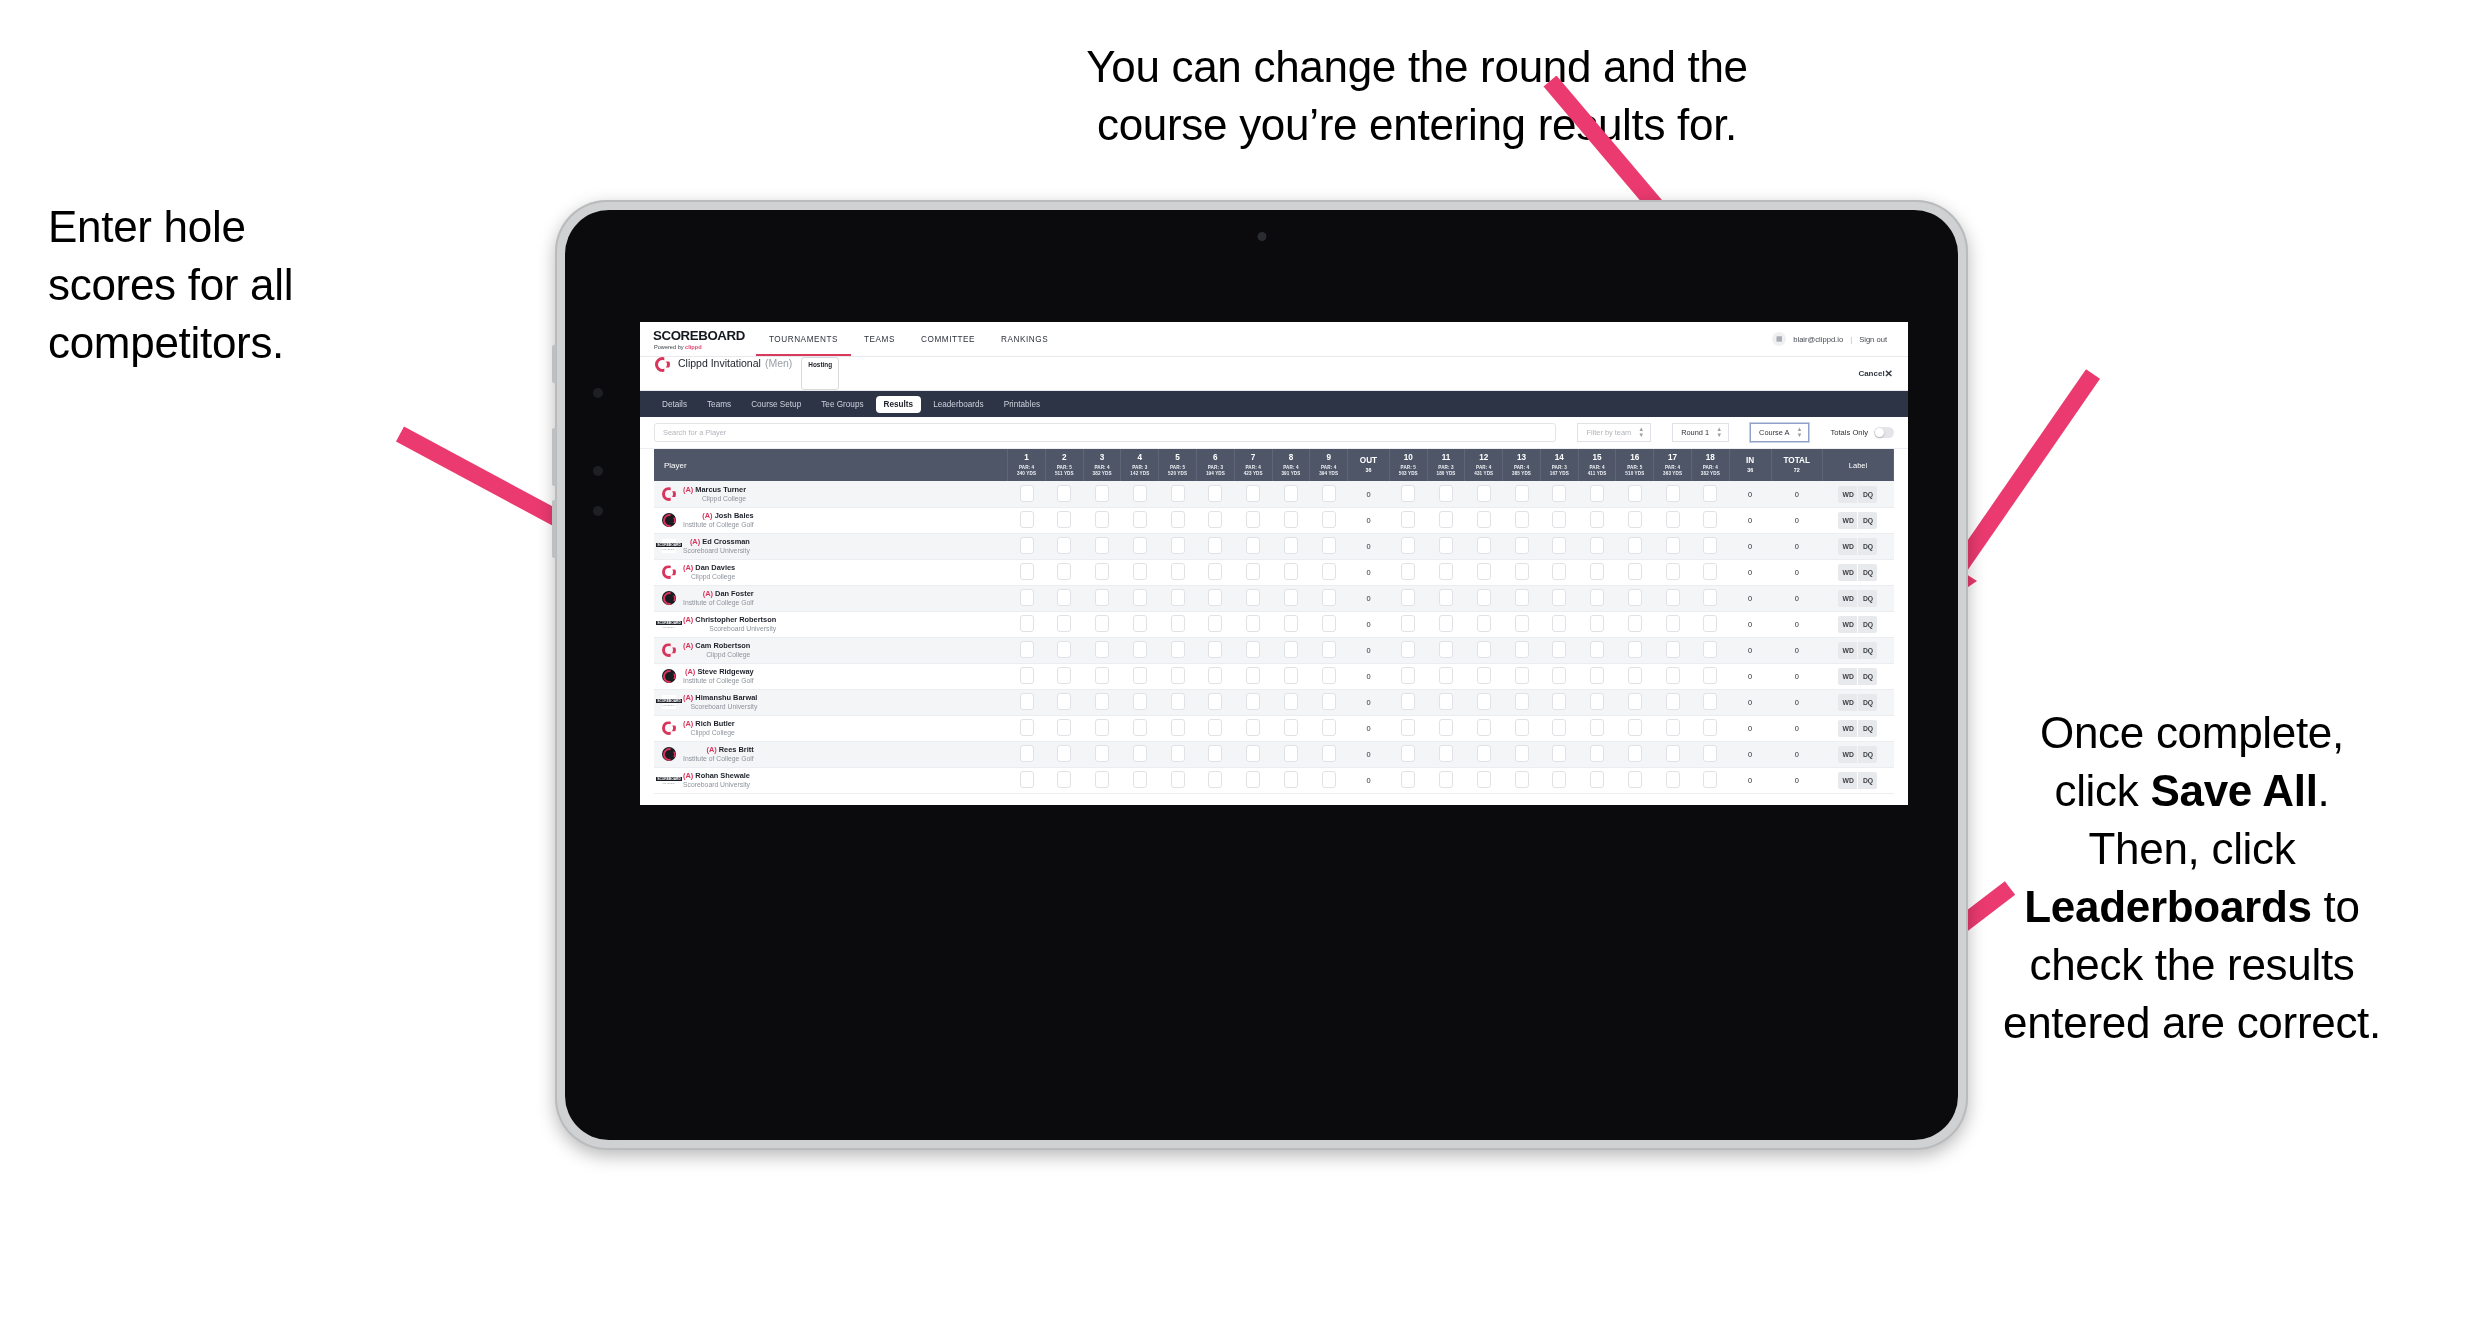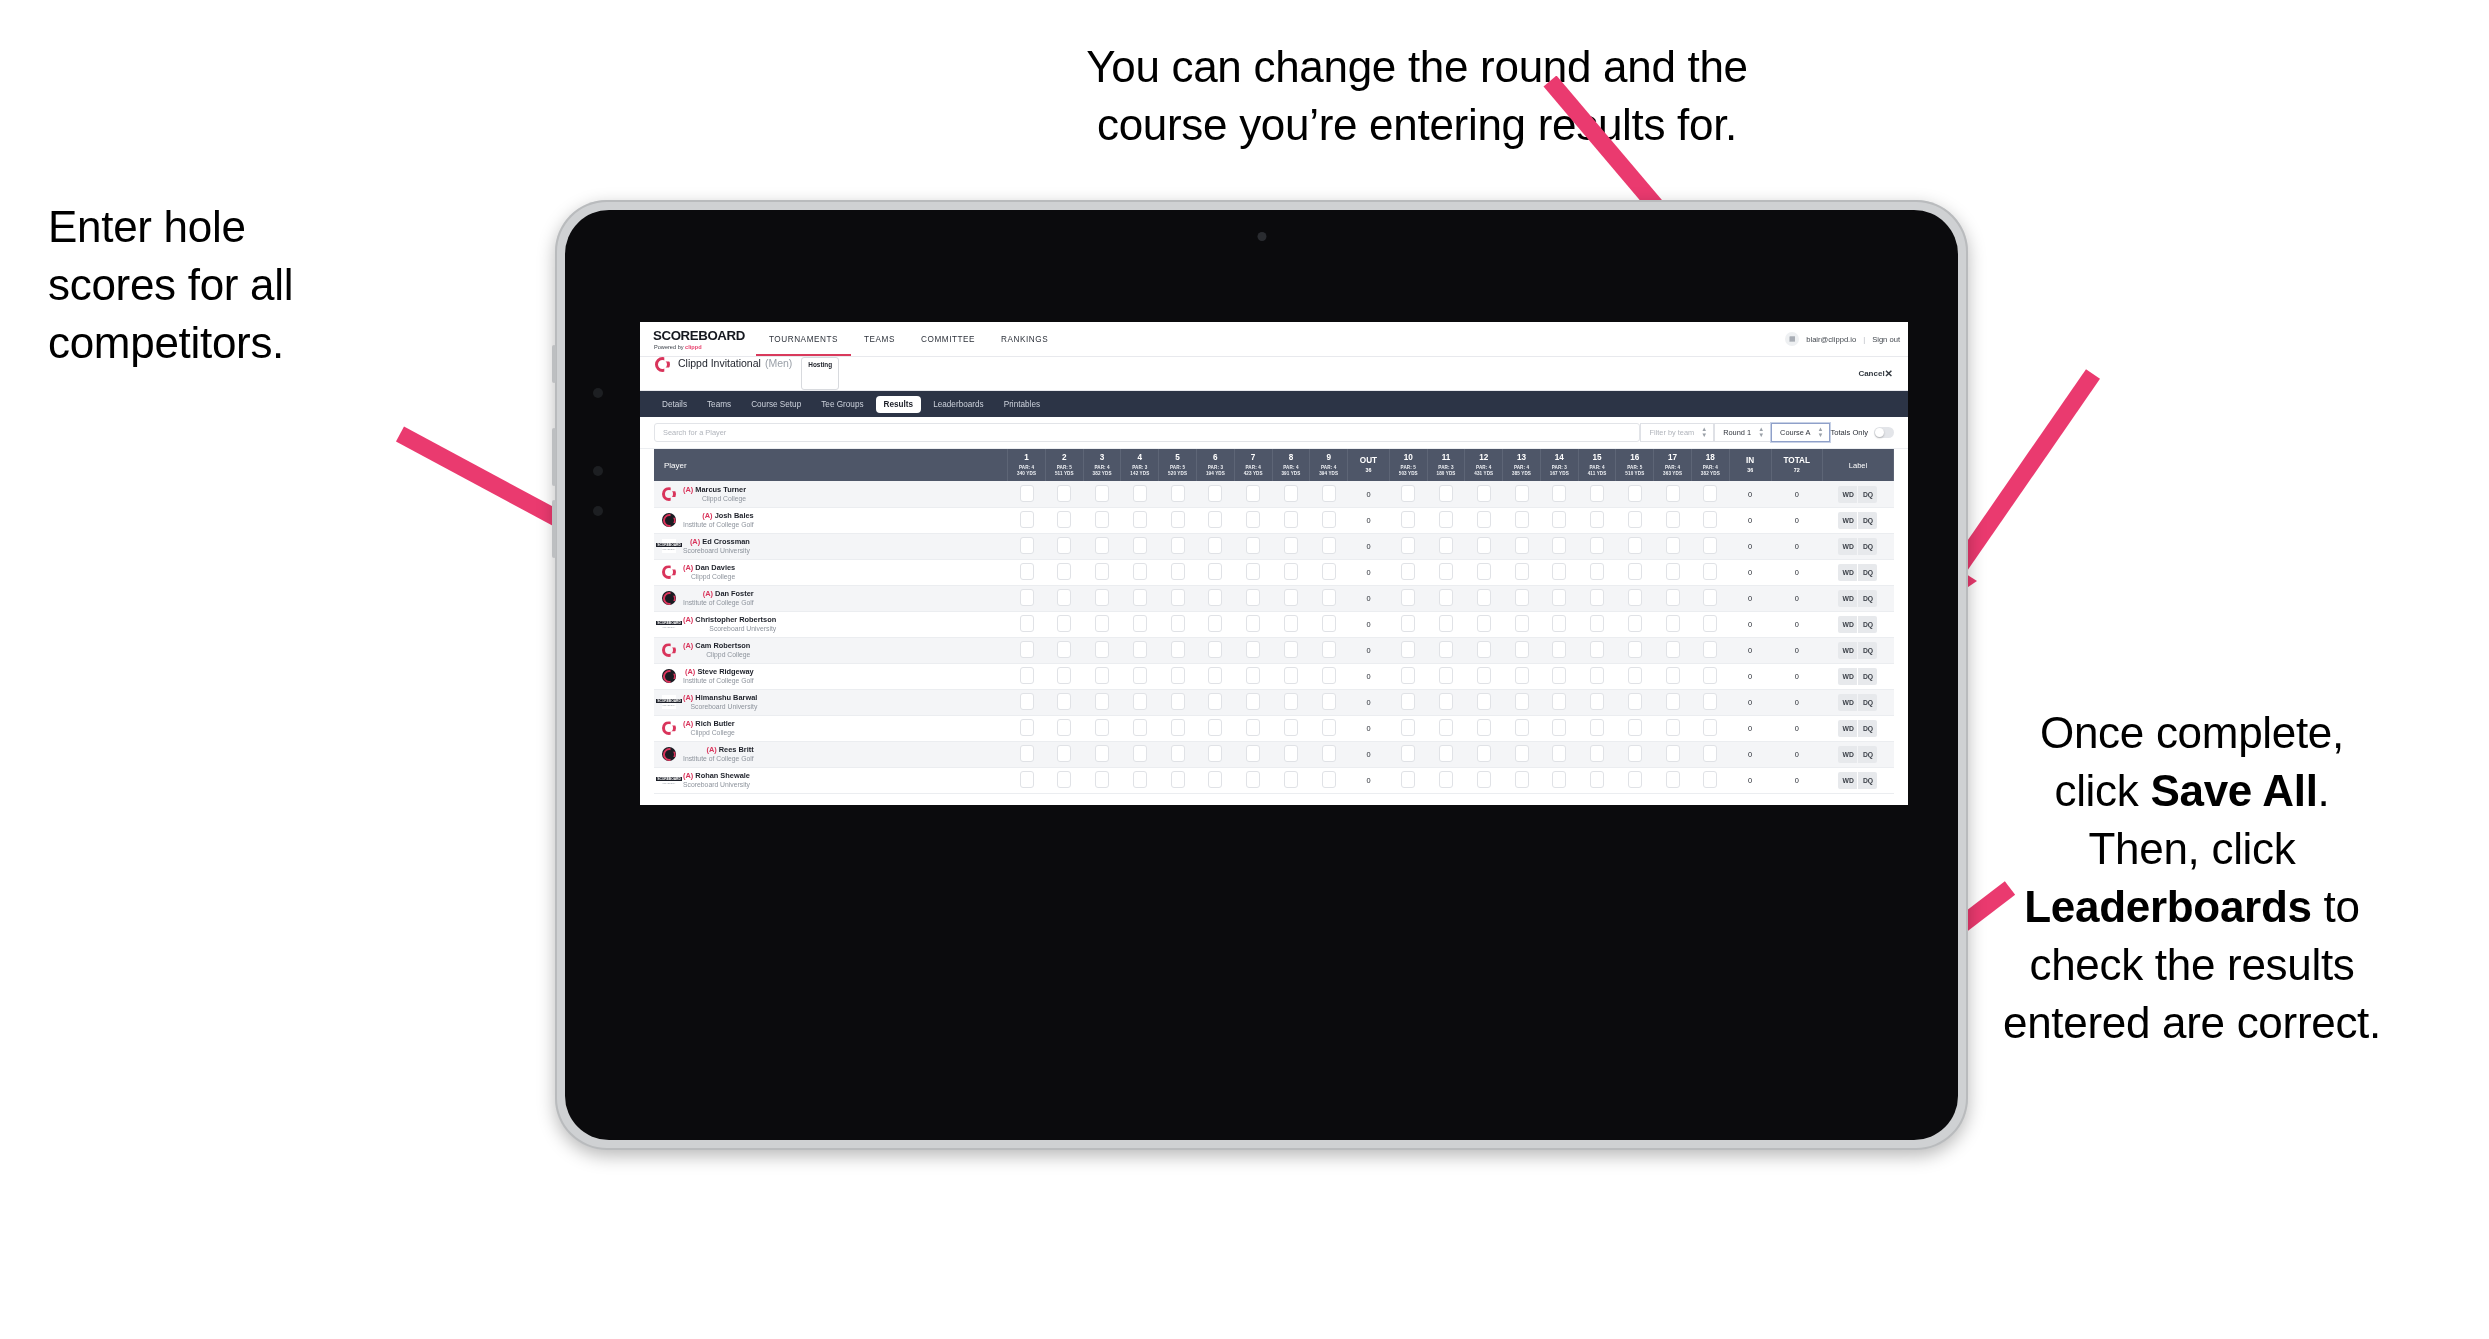--- a/index.html
+++ b/index.html
@@ -67,21 +67,21 @@
             display: flex; align-items: stretch; position: relative; }
   .brand { padding: 0 12px 0 14px; display: flex; flex-direction: column; justify-content: center; }
   .brand .b1 { font-size: 13px; font-weight: 700; letter-spacing: -0.4px; color: #15181f;
                font-family: "Liberation Sans", sans-serif; transform: scaleX(1.02); }
   .brand .b2 { font-size: 5.6px; color: #3b4049; margin-top: 1px; }
   .brand .b2 i { font-style: normal; color: #e8436f; font-weight: 700; }
   .topnav-items { display: flex; align-items: stretch; }
   .tn-item { display: flex; align-items: center; padding: 0 13px; font-size: 8.2px;
              letter-spacing: .55px; color: #2c313a; font-weight: 500; cursor: pointer; }
   .tn-item.active { box-shadow: inset 0 -2px 0 #d93a5c; }
-  .topnav-right { margin-left: auto; display: flex; align-items: center; gap: 7px; padding-right: 8px;
+  .topnav-right { margin-left: auto; display: flex; align-items: center; gap: 7px; padding-right: 21px;
                   font-size: 7.6px; color: #43484f; }
   .tn-avatar { width: 14px; height: 14px; border-radius: 50%; background: #eef0f2;
                display: flex; align-items: center; justify-content: center; color: #8d939c; font-size: 7px; }
   .tn-sep { color: #b9bcc2; }
   .tn-link { cursor: pointer; }
 
   
   .thead { height: 34px; background: #fff; border-bottom: 1px solid #e8e9ed;
            display: flex; padding: 0 15px; }
   .t-logo { width: 15px; height: 15px; margin-right: 8px; position: relative; }
@@ -94,21 +94,21 @@
   .t-cancel { margin-left: auto; font-size: 8px; color: #333940; display: flex; align-items: center; cursor: pointer; font-weight: bold; }
   .t-cancel .x { font-size: 10px; }
 
   
   .subnav { height: 26px; background: #2c3446; display: flex; align-items: center; padding: 0 14px; gap: 4px; }
   .sn-item { font-size: 8.2px; color: #cdd2dc; padding: 4px 8px; border-radius: 4px; cursor: pointer; }
   .sn-item.active { background: #fff; color: #1d2029; font-weight: 600; }
 
   
   .filterbar { height: 32px; background: #fff; display: flex; align-items: center;
-               padding: 0 14px; gap: 0; border-bottom: 1px solid #eceef1; }
+               padding: 0 14px; gap: 21px; border-bottom: 1px solid #eceef1; }
   .search { flex: 1; height: 19px; border: 1px solid #e2e4e8; border-radius: 3px;
             display: flex; align-items: center; padding: 0 8px; font-size: 7.4px; color: #b0b4bb; }
   .sel { height: 19px; border: 1px solid #dfe1e6; border-radius: 0; display: flex; align-items: center;
          padding: 0 6px 0 8px; font-size: 7.4px; color: #30343c; gap: 7px; background: #fff; cursor: pointer; }
   .sel.muted { color: #b0b4bb; }
   .sel.focus { border-color: #8fa0c9; box-shadow: 0 0 0 1px #c7d1e6; }
   .sel .car { font-size: 6px; color: #9aa0a8; line-height: .9; display: flex; flex-direction: column; }
   .toggle-wrap { display: flex; align-items: center; gap: 6px; font-size: 7.6px; color: #2d3139; }
   .toggle { width: 20px; height: 11px; border-radius: 6px; background: #e3e5e9; position: relative; cursor: pointer; }
   .toggle::after { content: ""; position: absolute; left: 1px; top: 1px; width: 9px; height: 9px;

